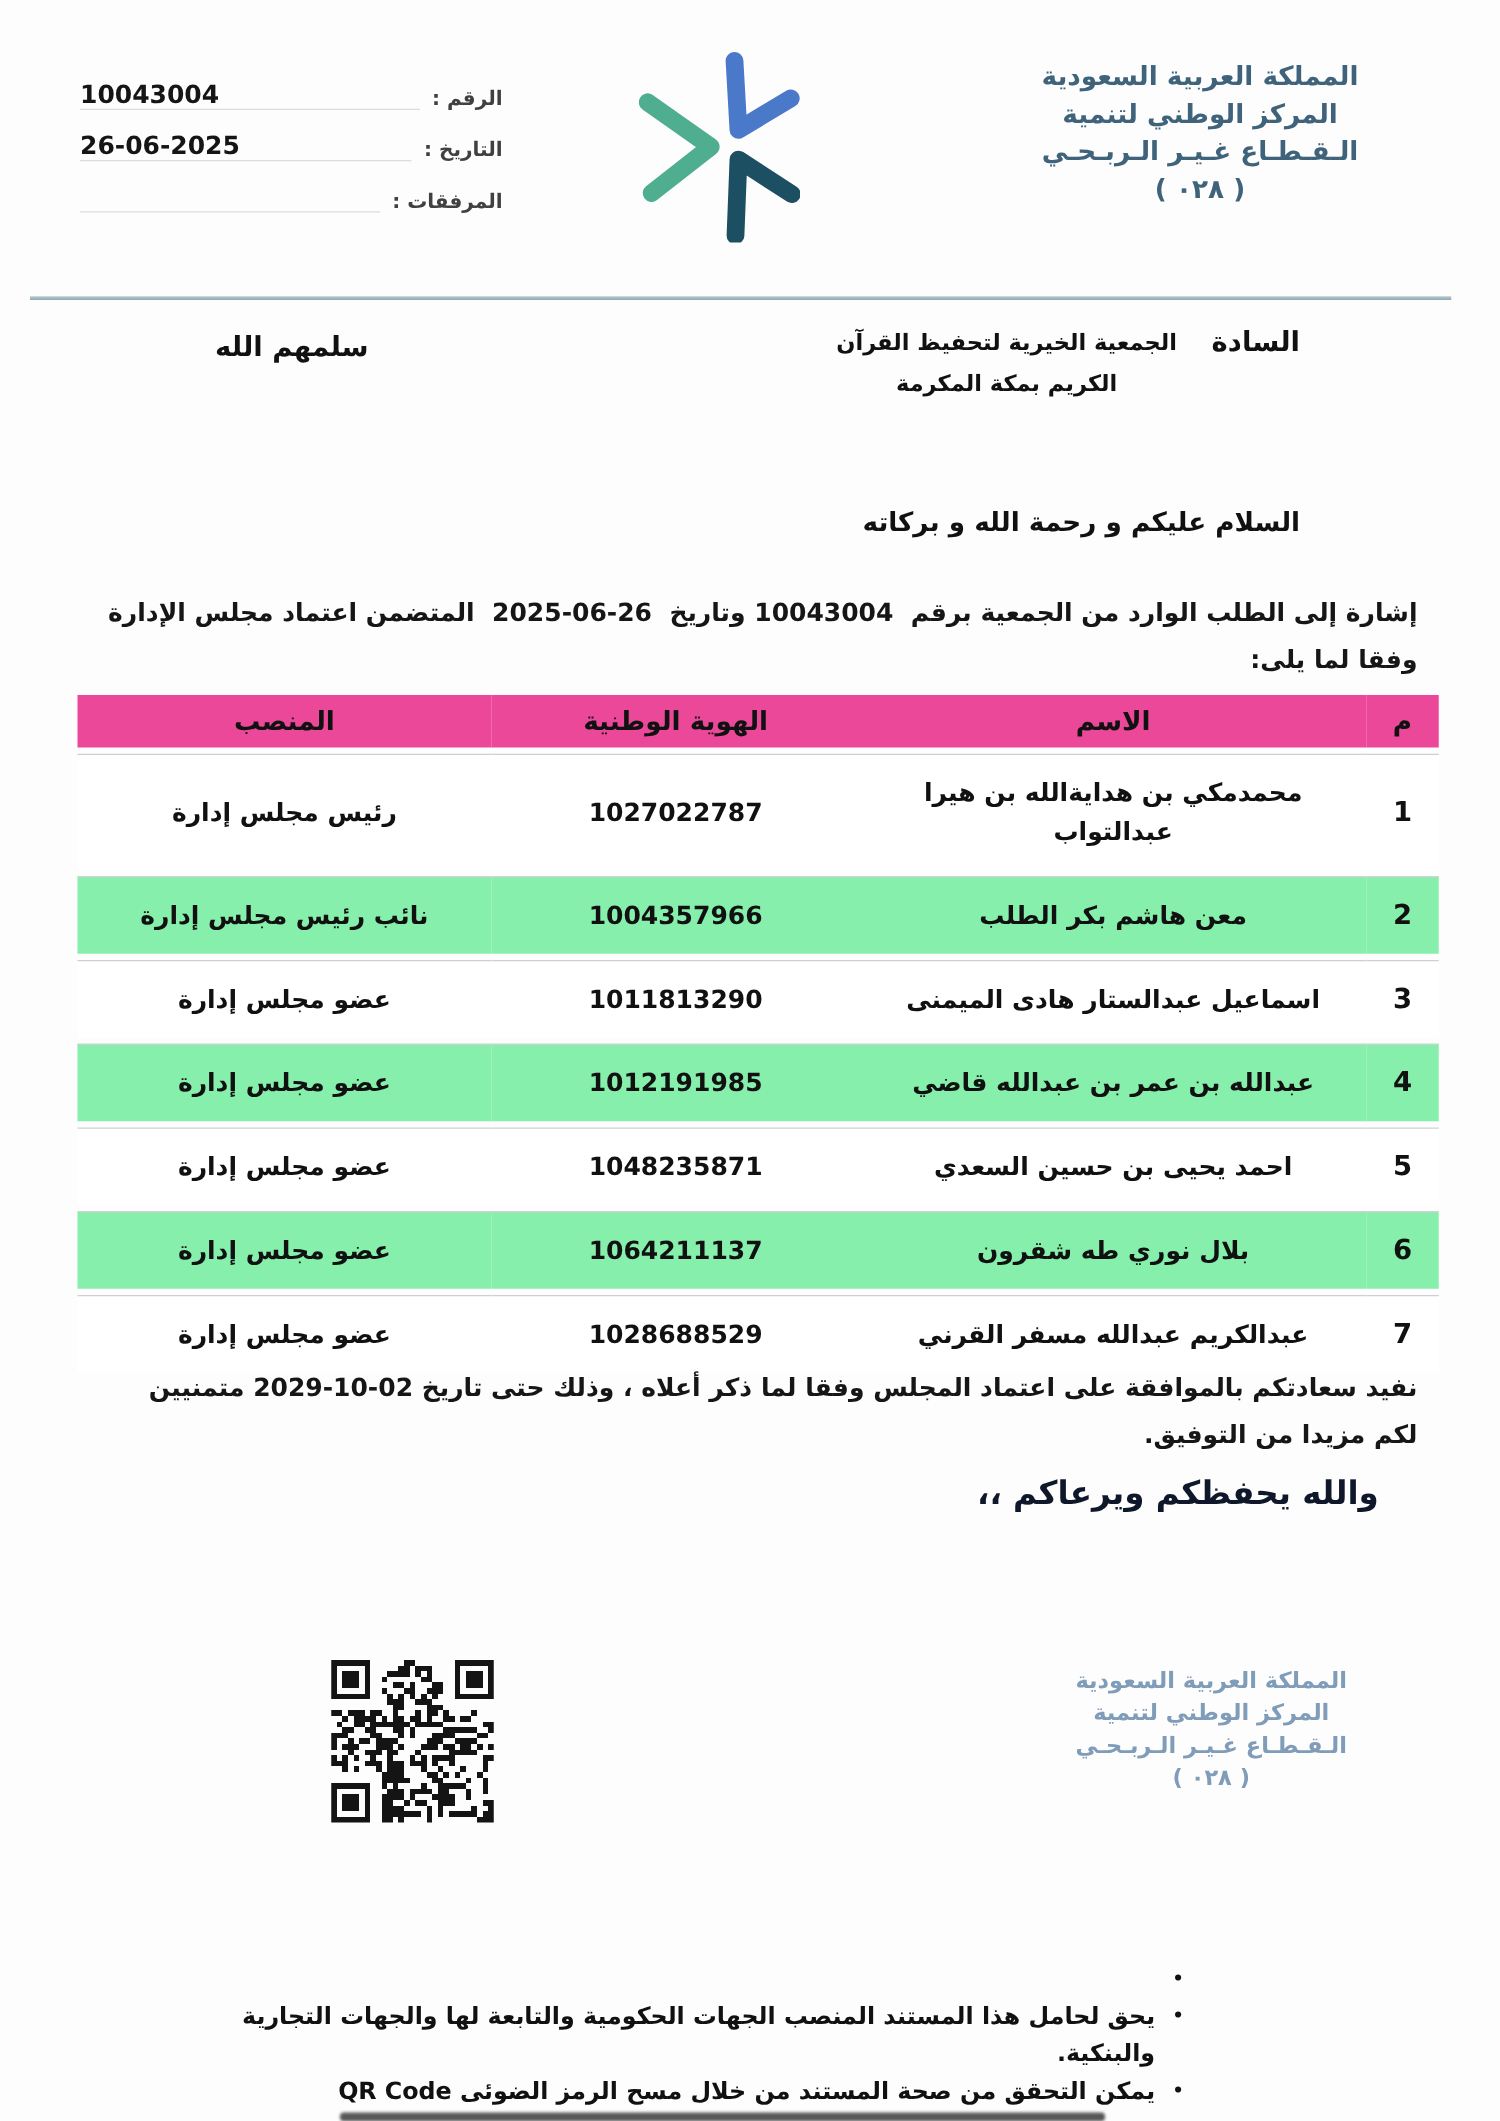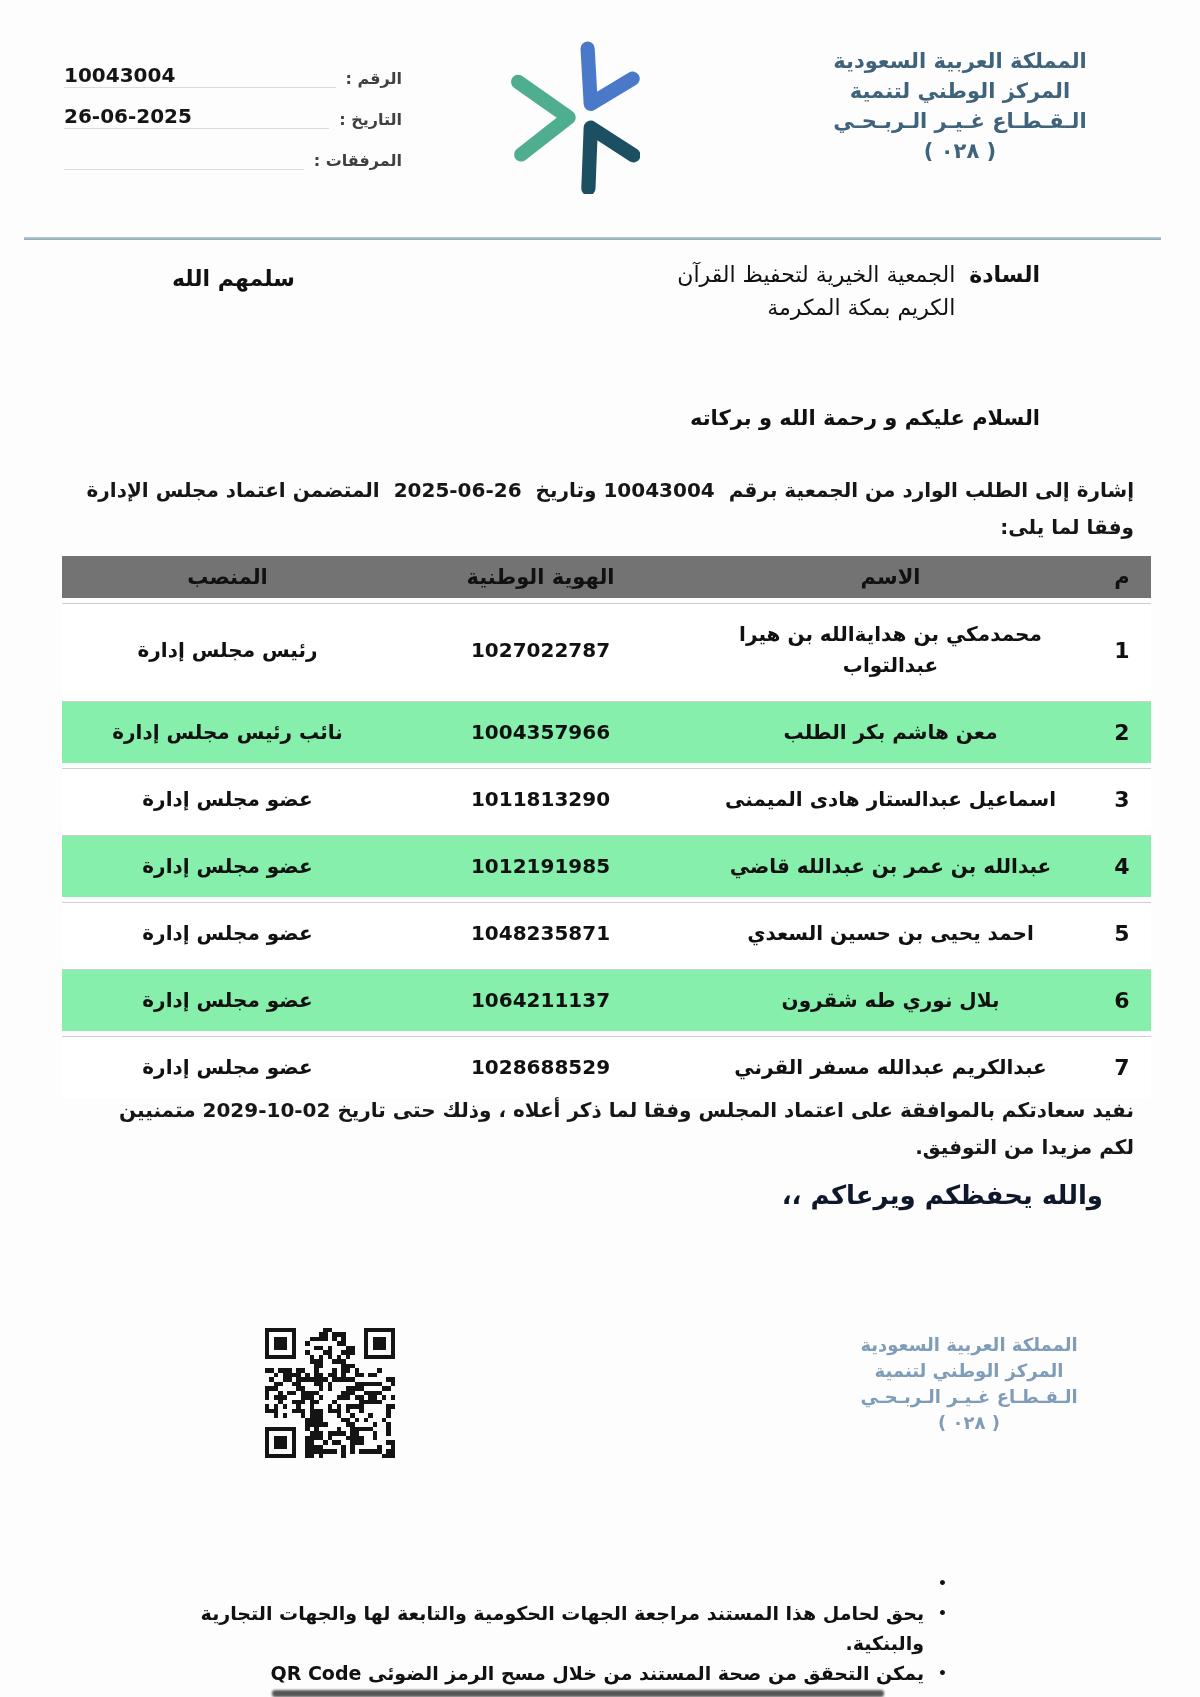--- a/index.html
+++ b/index.html
@@ -19,34 +19,34 @@
   .hl-value { font-weight:bold; font-size:20px; color:#151515; direction:ltr; text-align:left; width:100%; }
   .hdr-logo { position:absolute; top:36px; left:472px; width:168px; height:158px; }
   .hdr-org { position:absolute; top:46px; right:40px; width:400px; text-align:center;
              color:#40637c; font-weight:bold; font-size:21px; line-height:30px; }
   .hdr-org .org-line-sp { letter-spacing:1px; }
   .separator { position:absolute; top:237px; left:24px; width:1137px; height:3px;
                background:linear-gradient(#b9ced4,#8da8b2); }
   
   .addressee { position:absolute; top:258px; right:160px; display:flex; gap:14px; align-items:flex-start; }
   .addr-prefix { font-weight:bold; font-size:22px; line-height:33px; }
-  .addr-org { width:300px; font-weight:normal; font-size:22px; line-height:33px; text-align:right; }
+  .addr-org { width:300px; font-weight:bold; font-size:18px; line-height:33px; text-align:center; }
   .blessing { position:absolute; top:266px; left:172px; font-weight:bold; font-size:22px; }
   .greeting { position:absolute; top:374px; right:160px; font-weight:bold; font-size:21px;margin-top:32px; }
   
   .para { position:absolute; right:66px; left:82px; font-size:20px; font-weight:600;
           line-height:37px; text-align:right; color:#161616;margin-top:26px; }
   .intro { top:446px; }
   .approval { top:1066px; }
   .num { direction:ltr; unicode-bidi:embed; }
   .closing { position:absolute; top:1180px; right:97px; font-weight:bold; font-size:26px; color:#0f172a; }
   
   .board-table { position:absolute; top:551px; left:62px; width:1089px;
                  border-collapse:separate; border-spacing:0 5px; }
-  .board-table th { background:#737373; font-weight:bold; font-size:21px; padding:9px 6px; text-align:center; }
+  .board-table th { background:#ec4899; font-weight:bold; font-size:21px; padding:9px 6px; text-align:center; }
   .board-table td { font-size:20px; font-weight:600; padding:15px 8px; text-align:center;
                     border-top:1px solid #cfcfcf; vertical-align:middle; line-height:31px; }
   .board-table tr.odd td { background:#ffffff; }
   .board-table tr.even td { background:#86efac; }
   .board-table td.cell-num { font-size:22px; font-weight:bold; }
   .board-table td.cell-id { direction:ltr; }
   .col-num { width:58px; } .col-name { width:405px; } .col-id { width:295px; } .col-pos { width:331px; }
   
   .qr-wrap { position:absolute; top:1328px; left:265px; width:130px; height:130px; }
   .stamp { position:absolute; top:1332px; right:108px; width:246px; text-align:center;
@@ -187,21 +187,21 @@
     <div class="org-line-sp">الـقـطـاع غـيـر الـربـحـي</div>
     <div>( ٠٢٨ )</div>
   </div>
 
   <div class="notes">
     <div class="note">
       <span class="note-dot">•</span>
     </div>
     <div class="note">
       <span class="note-dot">•</span>
-      <span>يحق لحامل هذا المستند مراجعة الجهات الحكومية والتابعة لها والجهات التجارية والبنكية.</span>
+      <span>يحق لحامل هذا المستند المنصب الجهات الحكومية والتابعة لها والجهات التجارية والبنكية.</span>
     </div>
     <div class="note">
       <span class="note-dot">•</span>
       <span>يمكن التحقق من صحة المستند من خلال مسح الرمز الضوئى QR Code</span>
     </div>
   </div>
 
   <div class="footer-mark"></div>
 </div>
 

